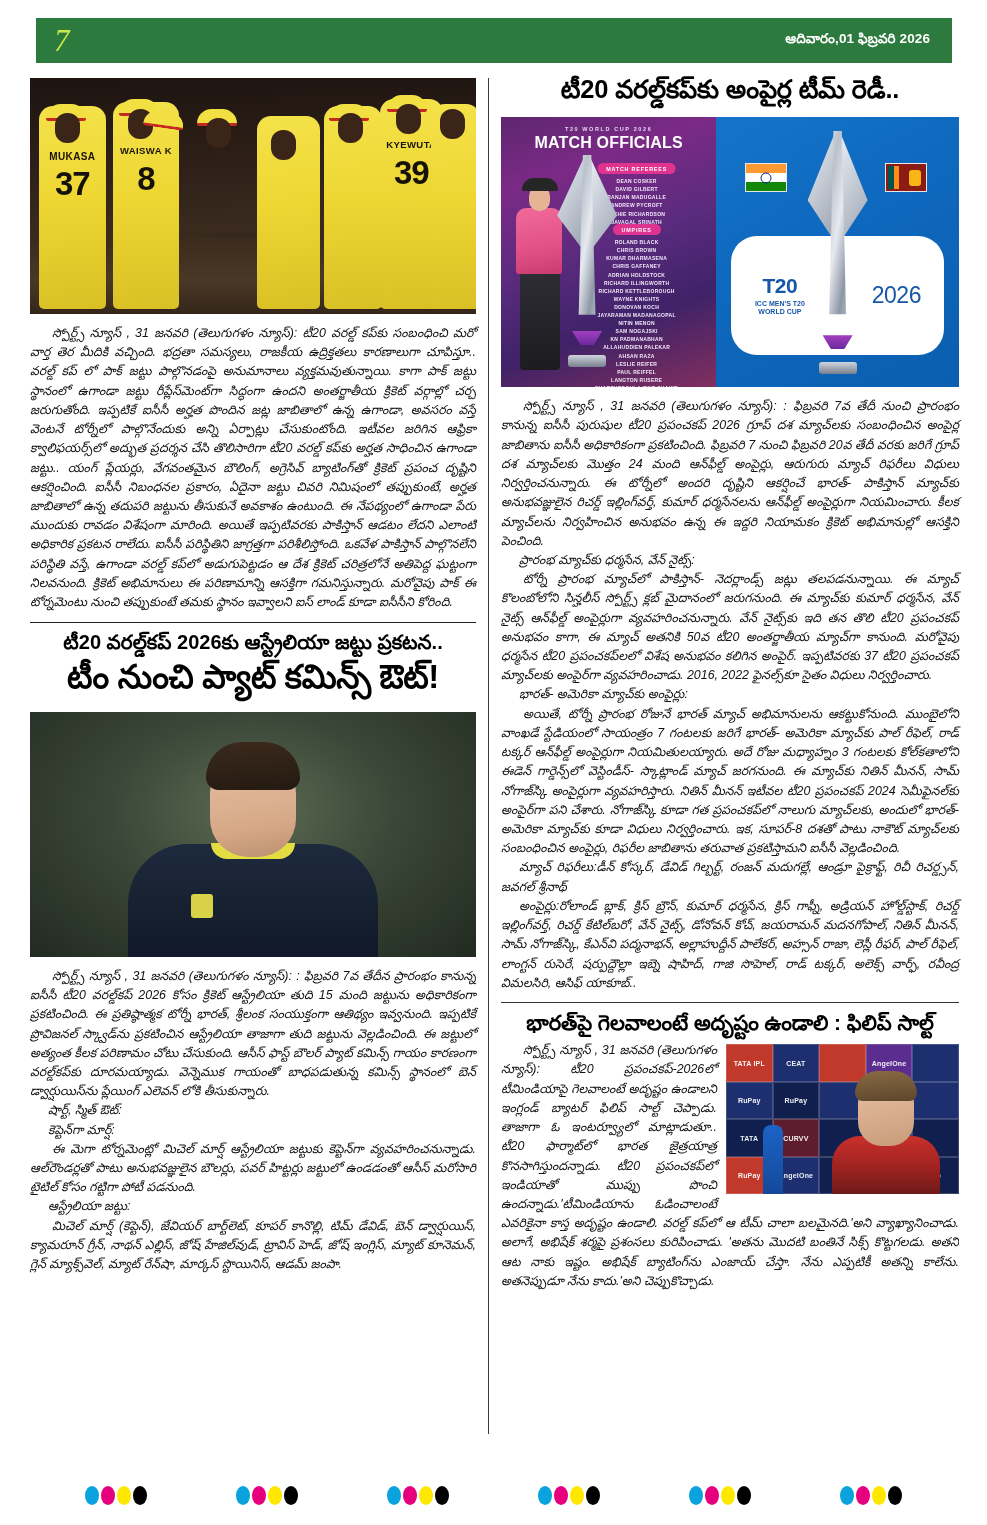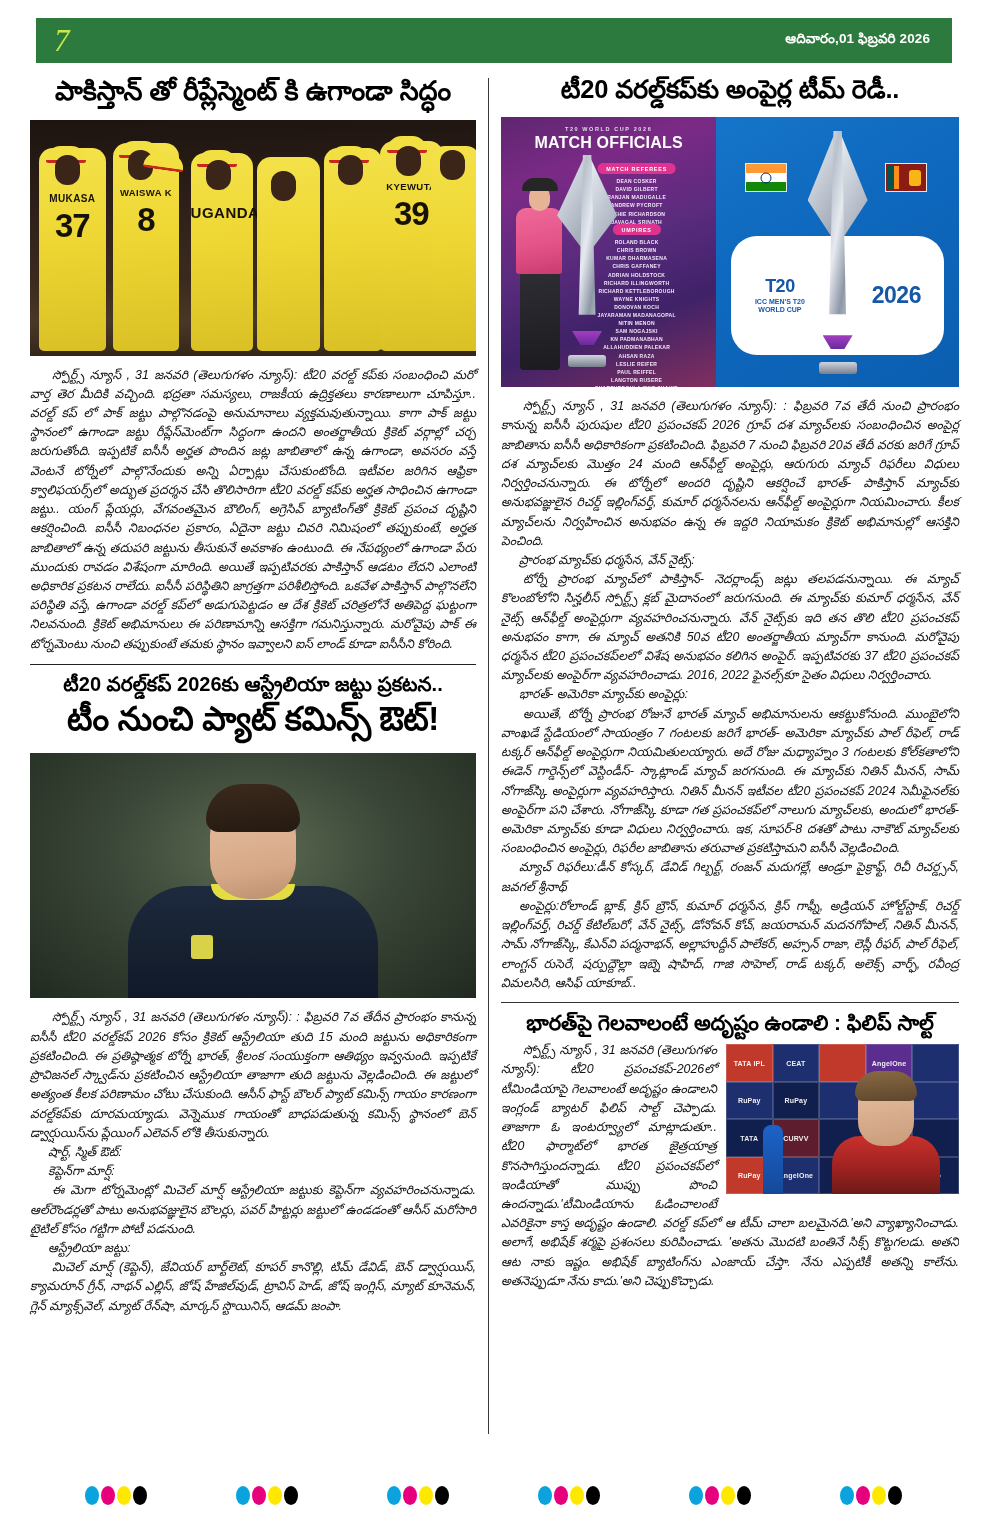--- a/index.html
+++ b/index.html
@@ -350,26 +350,26 @@
     border-radius: 26px;
   }
   .wc-logo-txt {
     position: absolute; left: 8%; top: 50%;
     transform: translateY(-50%);
     color: #1657a8;
     font-size: 7px; font-weight: 700; line-height: 1.15;
     text-align: center; width: 64px;
   }
   .wc-t20 {
-    display: block; font-size: 18px; letter-spacing: -0.5px; margin-bottom: 1px;
+    display: block; font-size: 21px; letter-spacing: -0.5px; margin-bottom: 1px;
   }
   .wc-year {
     position: absolute; right: 11%; top: 50%;
     transform: translateY(-50%);
-    color: #1657a8; font-size: 23px; font-weight: 700; letter-spacing: -0.5px;
+    color: #1657a8; font-size: 23px; font-weight: 400; letter-spacing: -0.5px;
   }
 
   
   .pc-bg {
     position: absolute; inset: 0;
     background: radial-gradient(ellipse at 50% 40%, #5d6b52 0%, #3b4738 45%, #212a20 100%);
   }
   .pc-head {
     position: absolute; left: 50%; top: 16%;
     transform: translateX(-50%);
@@ -489,43 +489,39 @@
   <div class="masthead">
     <div class="page-number">7</div>
     <div class="masthead-date">ఆదివారం,01 ఫిబ్రవరి 2026</div>
   </div>
 
   <div class="columns">
 
     <div class="col-left">
 
       <div>
-        <div class="headline-main">పాకిస్తాన్ తో రీప్లేస్మెంట్ కి ఉగాండా సిద్ధం</div>
 
         <div class="photo photo-uganda">
           <div class="ug-field"></div>
 
           <div class="ug-player" style="left:2%;  width:15%; height:86%;">
             <div class="ug-name" style="top:22%;  font-size:10px;">MUKASA</div>
             <div class="ug-num" style="top:29%;  font-size:33px;">37</div>
           </div>
           <div class="ug-cap" style="left:3.5%; top:11%;"></div>
           <div class="ug-head" style="left:5.5%; top:15%;"></div>
 
           <div class="ug-player" style="left:18.5%; width:15%; height:88%;">
             <div class="ug-name" style="top:21%;  font-size:9.5px;">WAISWA K</div>
             <div class="ug-num" style="top:28%;  font-size:33px;">8</div>
           </div>
           <div class="ug-cap" style="left:20%; top:9%;"></div>
           <div class="ug-head" style="left:22%; top:13%;"></div>
           <div class="ug-cap" style="left:25.5%; top:14%; transform:rotate(8deg);"></div>
 
-          <div class="ug-player" style="left:36%; width:14%; height:84%;">
-            <div class="ug-num" style="top:26%; font-size:15px; letter-spacing:0.5px;">UGANDA</div>
-          </div>
           <div class="ug-cap" style="left:37.5%; top:13%;"></div>
           <div class="ug-head" style="left:39.5%; top:17%;"></div>
 
           <div class="ug-player" style="left:51%; width:14%; height:82%;"></div>
           <div class="ug-head" style="left:54%; top:22%;"></div>
 
           <div class="ug-player" style="left:66%; width:13%; height:86%;"></div>
           <div class="ug-cap" style="left:67%; top:11%;"></div>
           <div class="ug-head" style="left:69%; top:15%;"></div>
 

